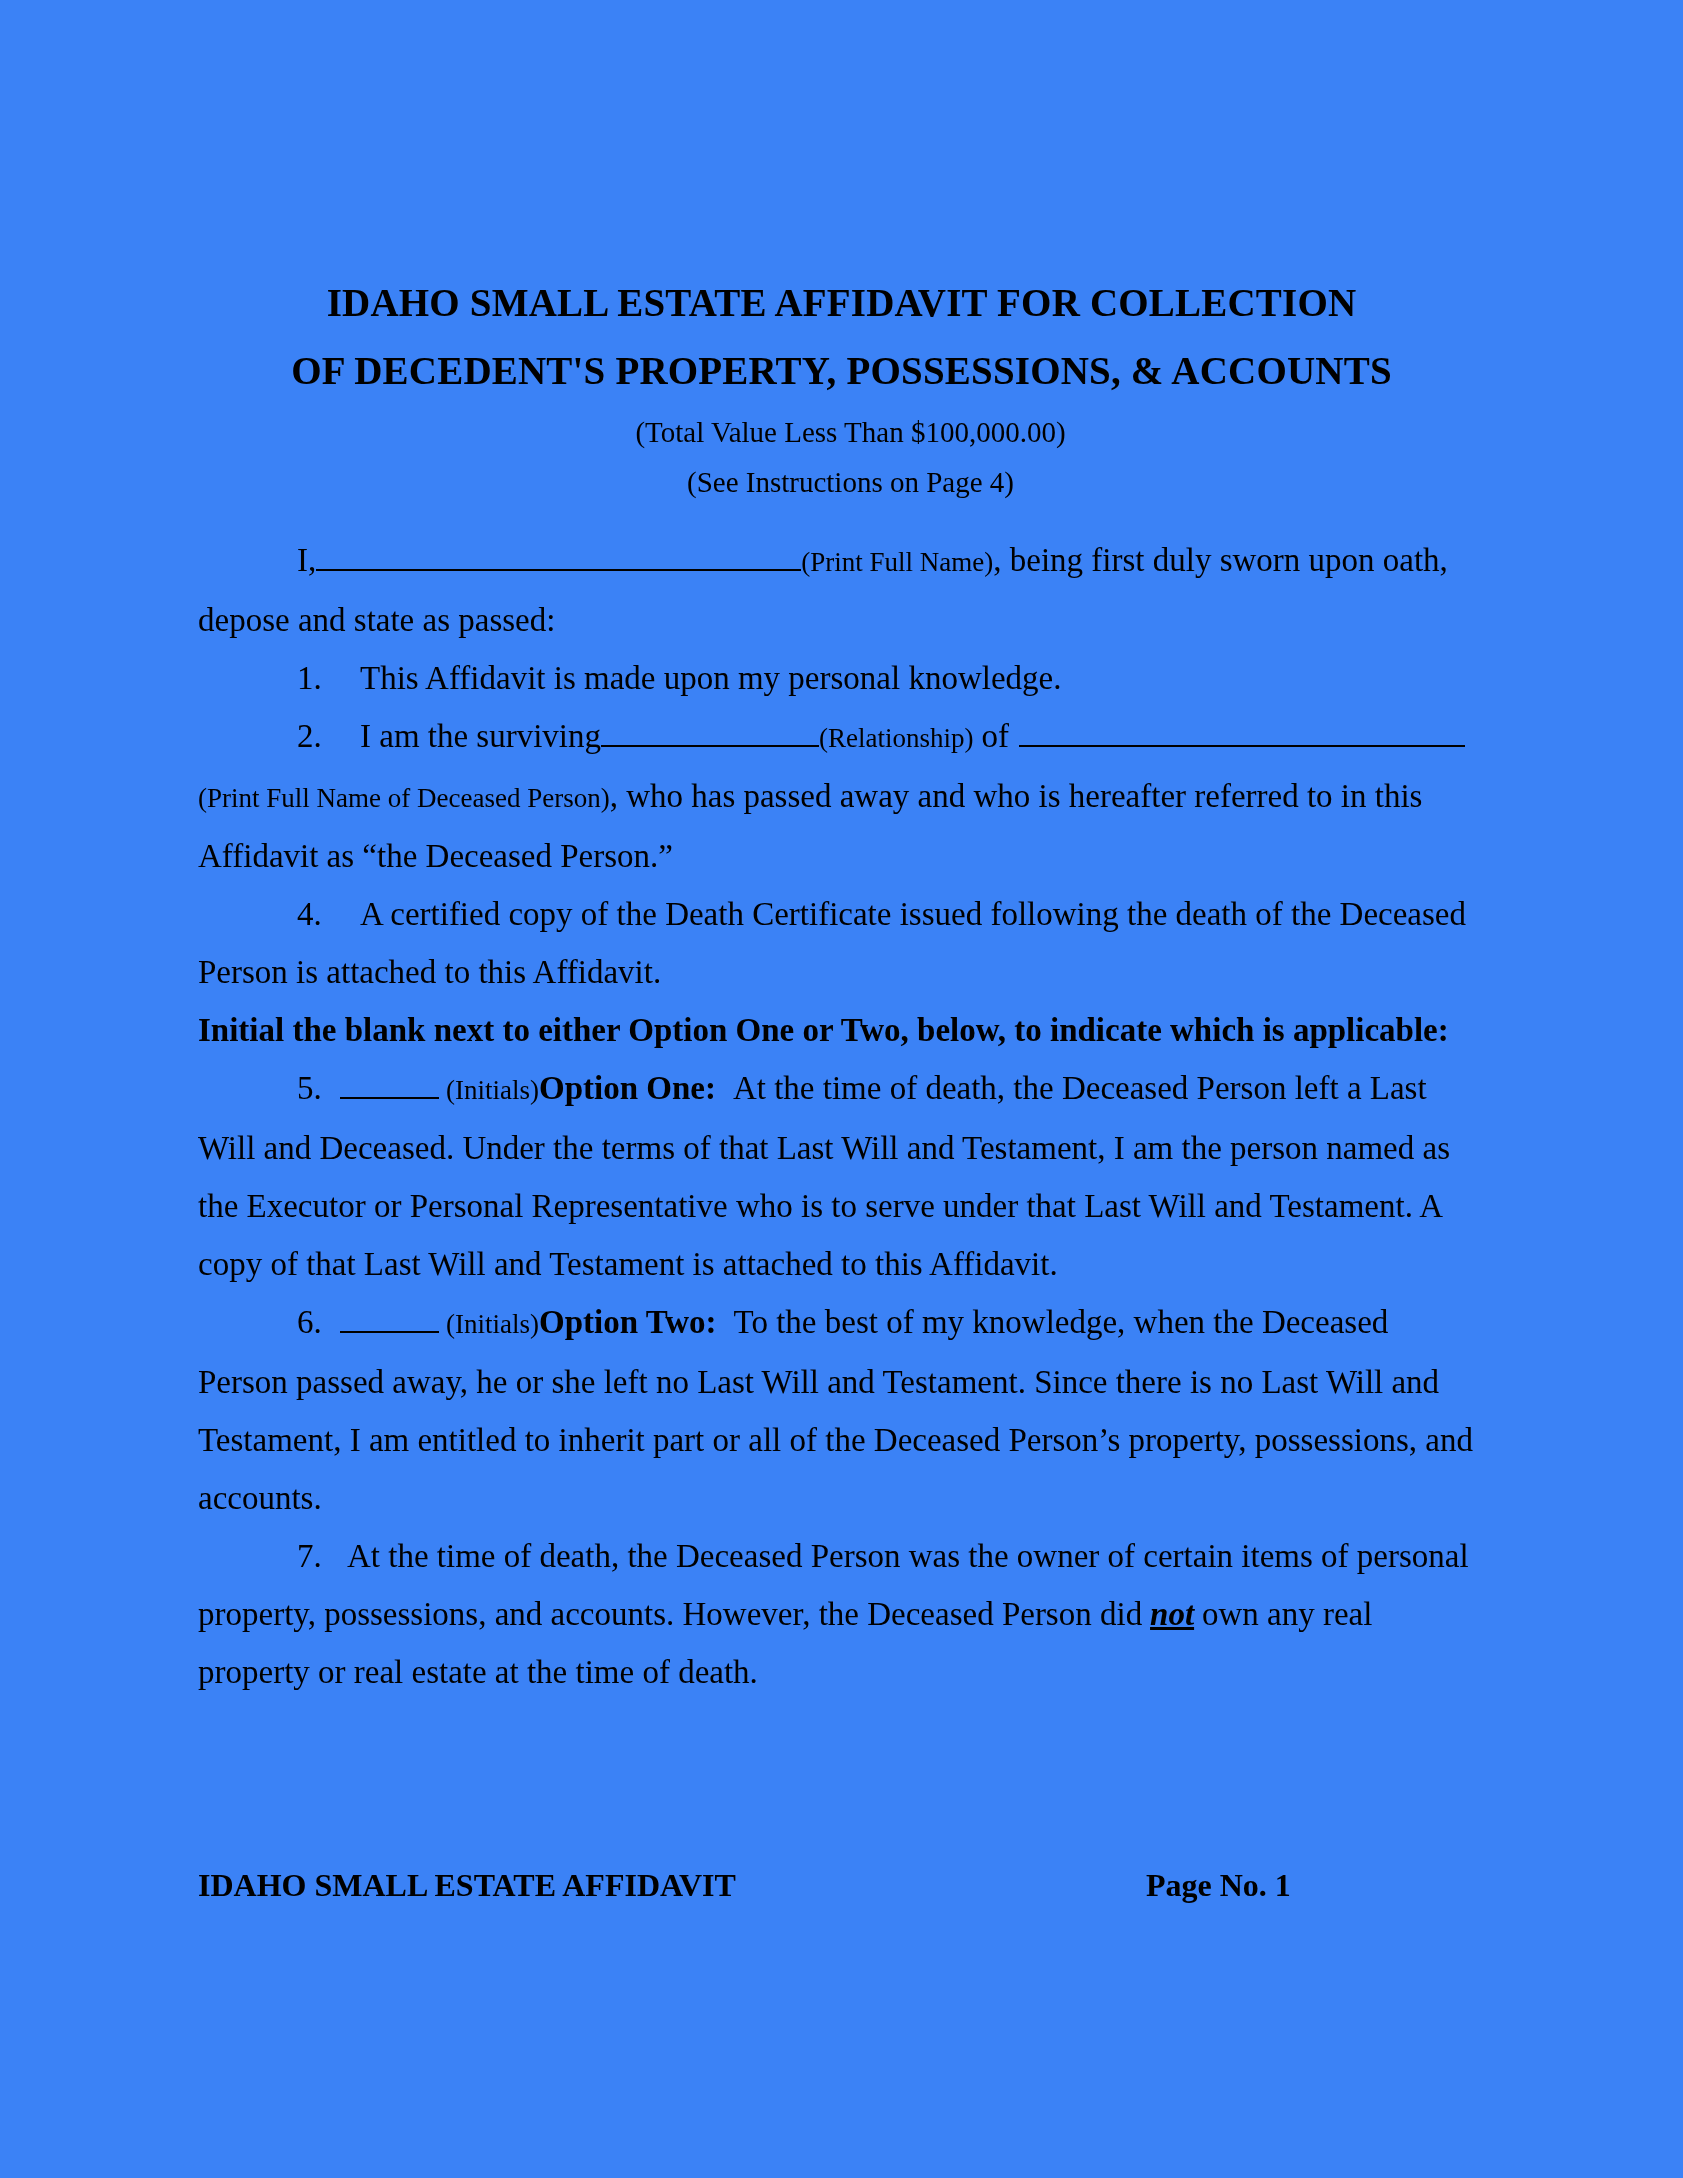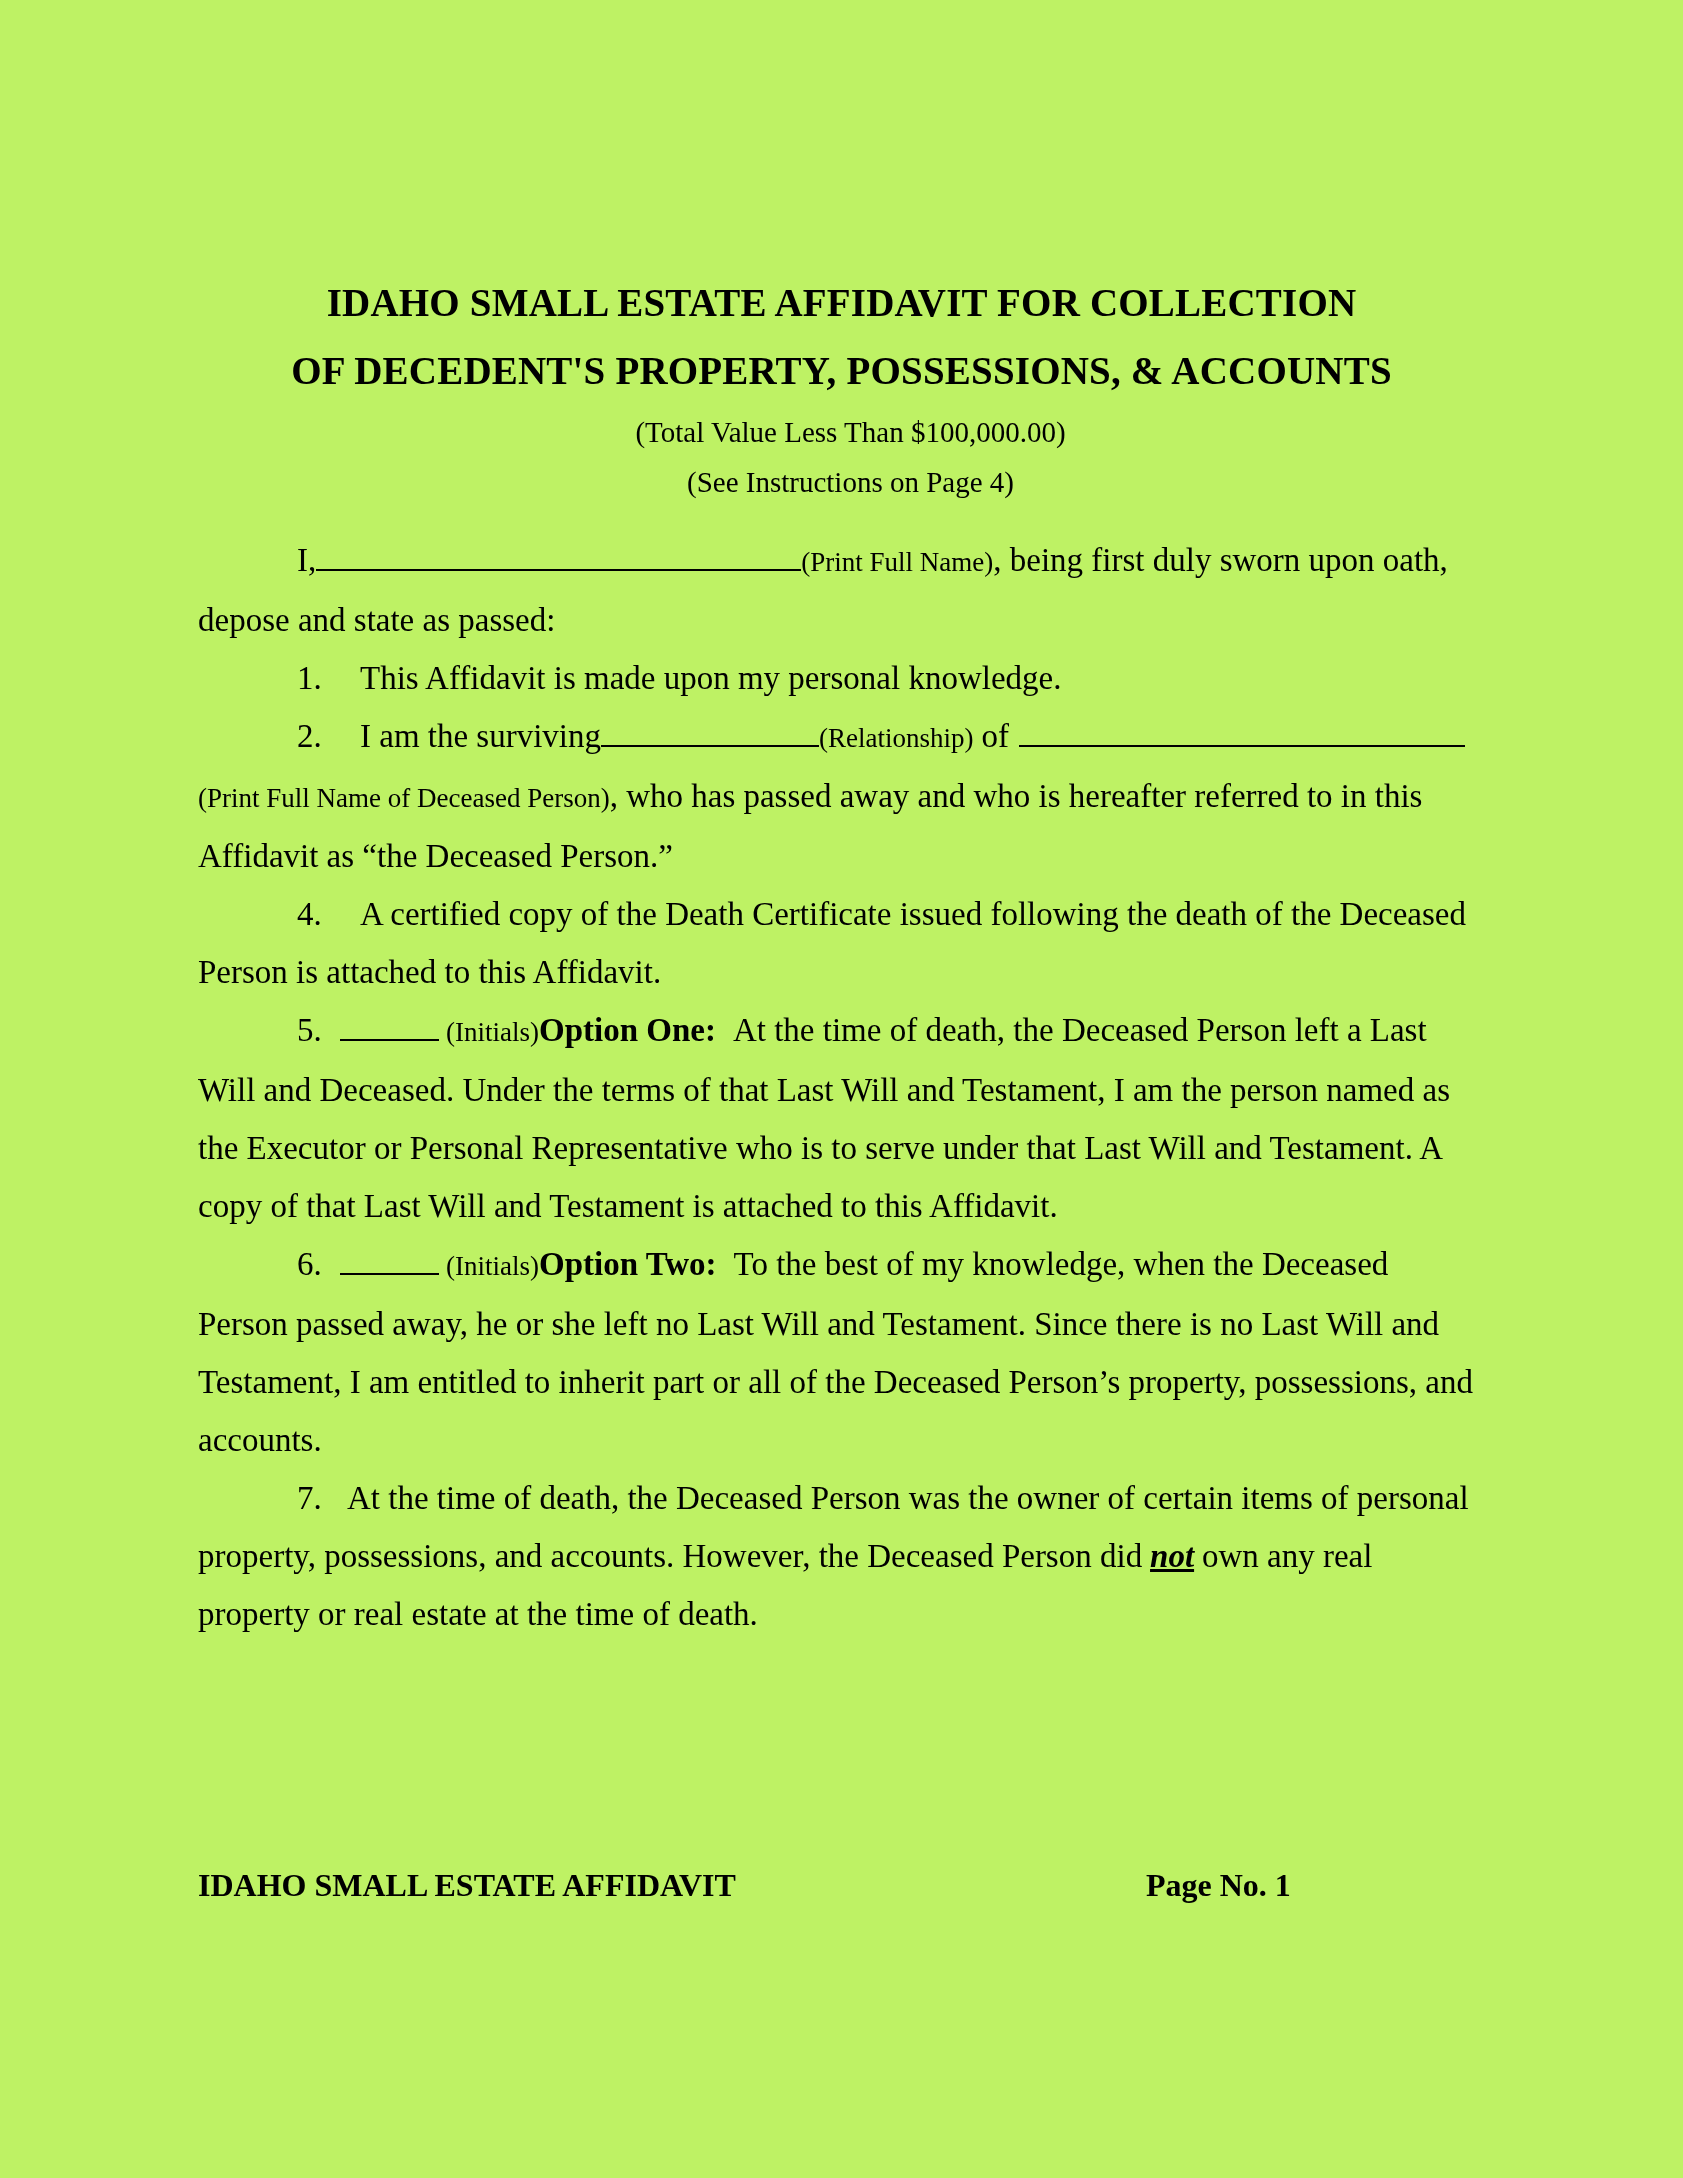--- a/index.html
+++ b/index.html
@@ -1,18 +1,18 @@
 <!DOCTYPE html>
 <html><head>
 <meta charset="utf-8">
 <style>
   * { margin:0; padding:0; box-sizing:border-box; }
   html, body { background:#ffffff; }
   .page {
-    position:relative; width:1683px; height:2178px; background:#bef264;
+    position:relative; width:1683px; height:2178px; background:#3b82f6;
     font-family:"Liberation Serif","DejaVu Serif",serif; color:#000;
     overflow:hidden;
   }
   .titles { padding-top:269px; text-align:center; }
   .title-line { font-size:39px; font-weight:bold; line-height:68px; letter-spacing:0.2px; }
   .subwrap { margin-top:2px; }
   .sub-line { font-size:29px; line-height:50px;padding-left:18px; }
   .body {
     position:absolute; left:198px; top:531px; width:1317px;
     font-size:33px; line-height:58px;
@@ -59,20 +59,21 @@
     <div class="line fl"><span class="num w64">1.</span><span>This Affidavit is made upon my personal knowledge.</span></div>
 
     <div class="line fl"><span class="num w64">2.</span><span>I am the surviving</span><span class="blank b220"></span><span class="small">(Relationship)</span><span class="of-word">of</span><span class="blank b450"></span></div>
     <div class="line"><span class="small">(Print Full Name of Deceased Person)</span><span>, who has passed away and who is hereafter referred to in this</span></div>
     <div class="line">Affidavit as “the Deceased Person.”</div>
 
 
     <div class="line fl"><span class="num w64">4.</span><span>A certified copy of the Death Certificate issued following the death of the Deceased</span></div>
     <div class="line">Person is attached to this Affidavit.</div>
 
+    <div class="line bold">Initial the blank next to either Option One or Two, below, to indicate which is applicable:</div>
 
     <div class="line fl"><span class="num w43">5.</span><span class="blank b100"></span><span class="small gap-s">(Initials)</span><span class="bold gap-m">Option One:</span><span class="gap-t">At the time of death, the Deceased Person left a Last</span></div>
     <div class="line">Will and Deceased. Under the terms of that Last Will and Testament, I am the person named as</div>
     <div class="line">the Executor or Personal Representative who is to serve under that Last Will and Testament. A</div>
     <div class="line">copy of that Last Will and Testament is attached to this Affidavit.</div>
 
     <div class="line fl"><span class="num w43">6.</span><span class="blank b100"></span><span class="small gap-s">(Initials)</span><span class="bold gap-m">Option Two:</span><span class="gap-t">To the best of my knowledge, when the Deceased</span></div>
     <div class="line">Person passed away, he or she left no Last Will and Testament. Since there is no Last Will and</div>
     <div class="line">Testament, I am entitled to inherit part or all of the Deceased Person’s property, possessions, and</div>
     <div class="line">accounts.</div>

